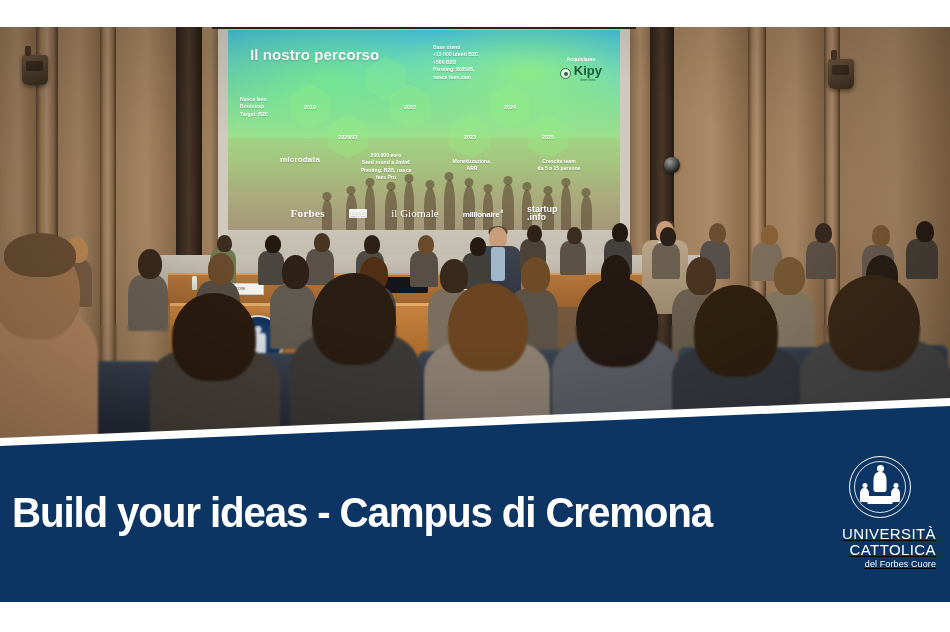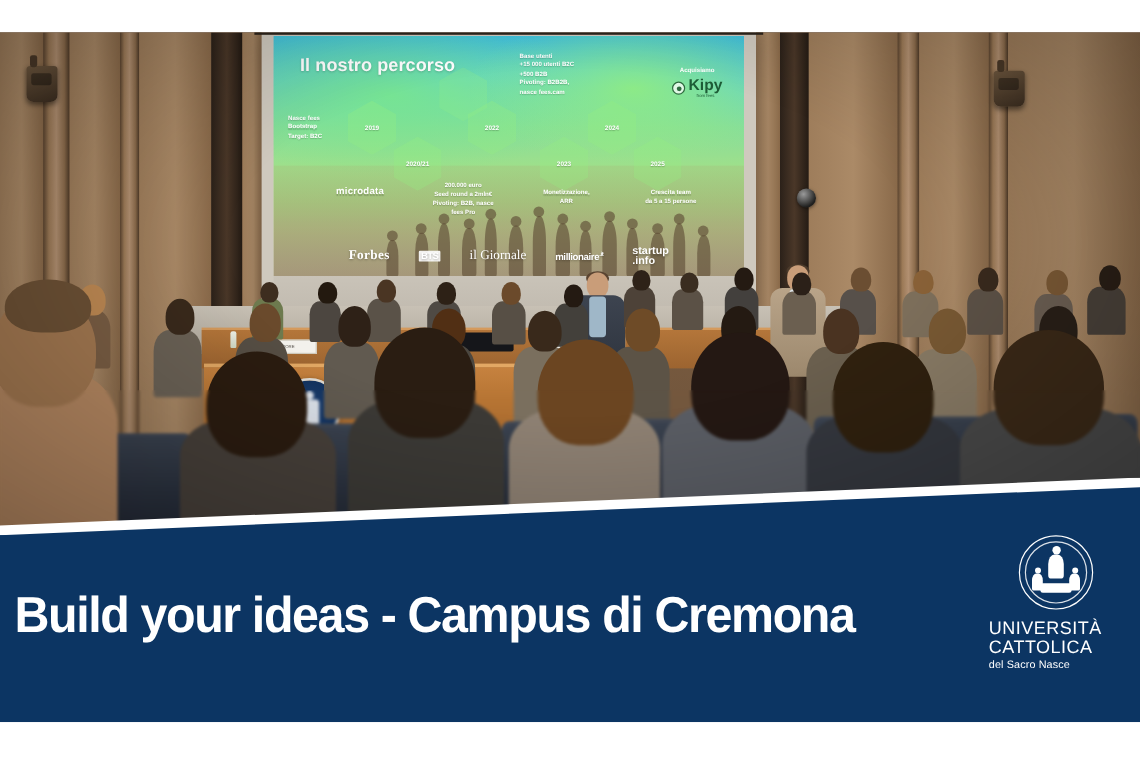--- a/index.html
+++ b/index.html
@@ -272,21 +272,21 @@
     color:#ffffff;
     font-size:42px; font-weight:700;
     letter-spacing:-1.2px;
     line-height:1;
     transform:scaleX(.96);
     transform-origin:left center;
     white-space:nowrap;
   }
 
   
-  #logo{ position:absolute; right:14px; top:446px; width:112px; text-align:left; }
+  #logo{ position:absolute; right:14px; top:456px; width:112px; text-align:right;text-decoration:underline; }
   #seal{
     position:relative; width:62px;height:62px;margin:0 auto 8px;
     border-radius:50%;
     border:1.4px solid #ffffff;
     background:#0c3563;
   }
   #seal .ring{
     position:absolute; inset:4px; border-radius:50%;
     border:1px solid rgba(255,255,255,.85);
   }
@@ -582,17 +582,17 @@
       <div class="ring"></div>
       <div class="figures">
         <div class="fig-l"></div>
         <div class="fig-c"></div>
         <div class="fig-r"></div>
         <div class="book"></div>
       </div>
     </div>
     <div class="logo-l1">UNIVERSITÀ</div>
     <div class="logo-l2">CATTOLICA</div>
-    <div class="logo-l3">del Sacro Nasce</div>
+    <div class="logo-l3">del Forbes Cuore</div>
   </div>
 
   <div id="bottomwhite"></div>
 </div>
 
 </body></html>

